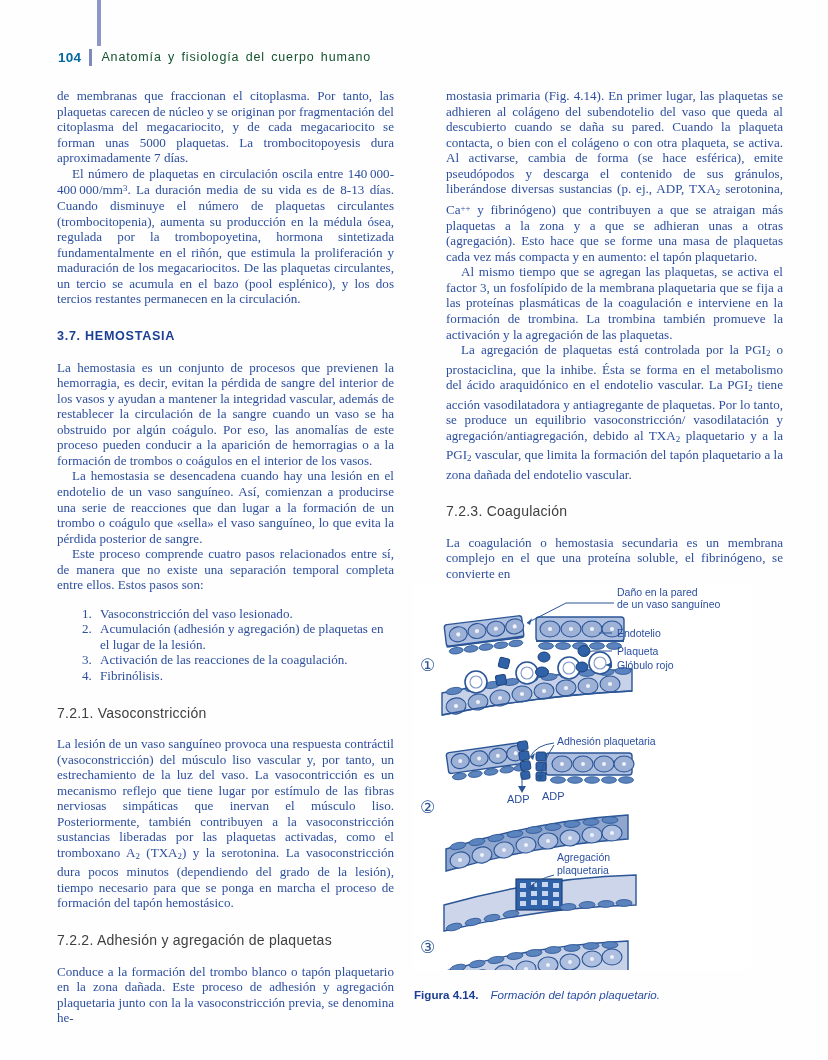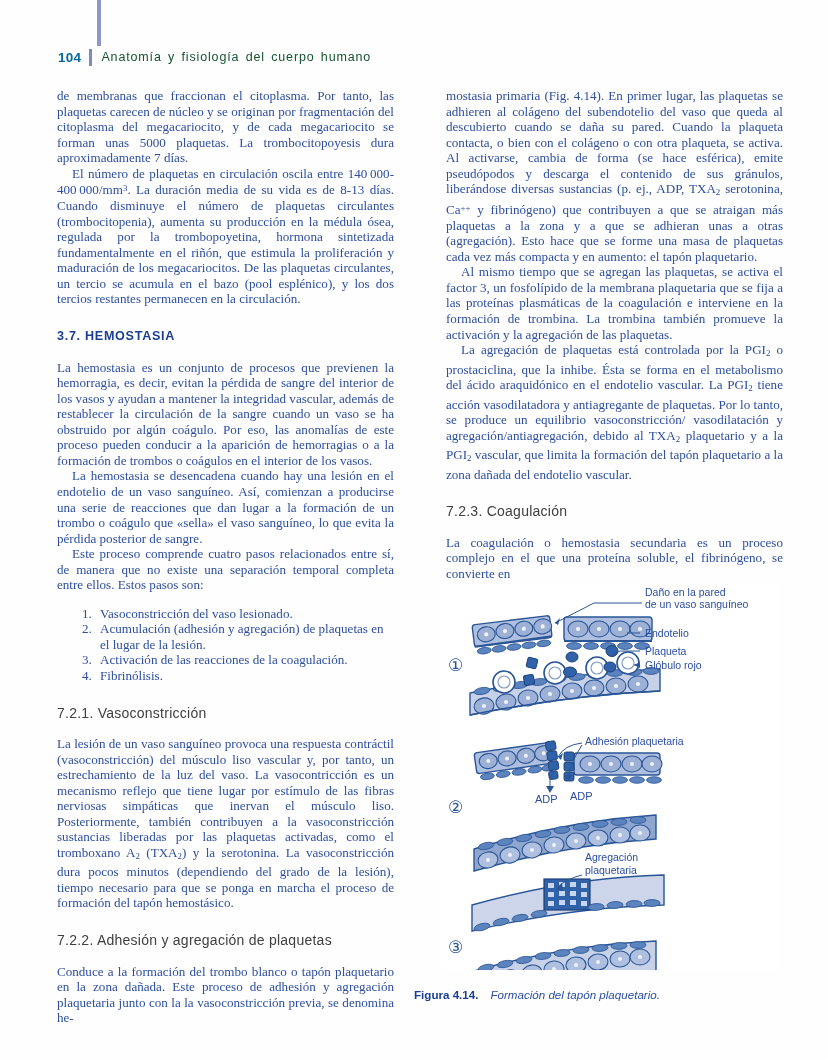--- a/index.html
+++ b/index.html
@@ -118,21 +118,20 @@
 
   sub { font-size: 0.68em; vertical-align: -0.22em; }
   sup { font-size: 0.68em; vertical-align: 0.38em; }
 
   
   .figure-wrap {
     position: absolute;
     left: 414px;
     top: 585px;
     width: 337px;
-    margin-left: 28px;
   }
   .figure-box {
     width: 337px;
     height: 385px;
     background: #ffffff;
     position: relative;
   }
   .fig-svg { display: block; }
 
   .fig-caption {
@@ -201,21 +200,21 @@
     <p class="noindent">mostasia primaria (Fig. 4.14). En primer lugar, las plaquetas se adhieren al colágeno del subendotelio del vaso que queda al descubierto cuando se daña su pared. Cuando la plaqueta contacta, o bien con el colágeno o con otra plaqueta, se activa. Al activarse, cambia de forma (se hace esférica), emite pseudópodos y descarga el contenido de sus gránulos, liberándose diversas sustancias (p. ej., ADP, TXA<sub>2</sub> serotonina, Ca<sup>++</sup> y fibrinógeno) que contribuyen a que se atraigan más plaquetas a la zona y a que se adhieran unas a otras (agregación). Esto hace que se forme una masa de plaquetas cada vez más compacta y en aumento: el tapón plaquetario.</p>
 
     <p>Al mismo tiempo que se agregan las plaquetas, se activa el factor 3, un fosfolípido de la membrana plaquetaria que se fija a las proteínas plasmáticas de la coagulación e interviene en la formación de trombina. La trombina también promueve la activación y la agregación de las plaquetas.</p>
 
     <p>La agregación de plaquetas está controlada por la PGI<sub>2</sub> o prostaciclina, que la inhibe. Ésta se forma en el metabolismo del ácido araquidónico en el endotelio vascular. La PGI<sub>2</sub> tiene acción vasodilatadora y antiagregante de plaquetas. Por lo tanto, se produce un equilibrio vasoconstricción/ vasodilatación y agregación/antiagregación, debido al TXA<sub>2</sub> plaquetario y a la PGI<sub>2</sub> vascular, que limita la formación del tapón plaquetario a la zona dañada del endotelio vascular.</p>
 
     <div class="sp-before-h2"></div>
     <h3 class="subsec">7.2.3. Coagulación</h3>
     <div class="sp-after-h2"></div>
 
-    <p class="noindent">La coagulación o hemostasia secundaria es un proceso complejo en el que una proteína soluble, el fibrinógeno, se convierte en</p>
+    <p class="noindent">La coagulación o hemostasia secundaria es un membrana complejo en el que una proteína soluble, el fibrinógeno, se convierte en</p>
   </div>
 
   <div class="figure-wrap">
     <div class="figure-box">
       <svg class="fig-svg" width="337" height="385" viewBox="0 0 337 385" xmlns="http://www.w3.org/2000/svg">
         <defs>
           <g id="cellrow"></g>
         </defs>
 
         <rect x="0" y="0" width="337" height="385" fill="#ffffff"></rect>

